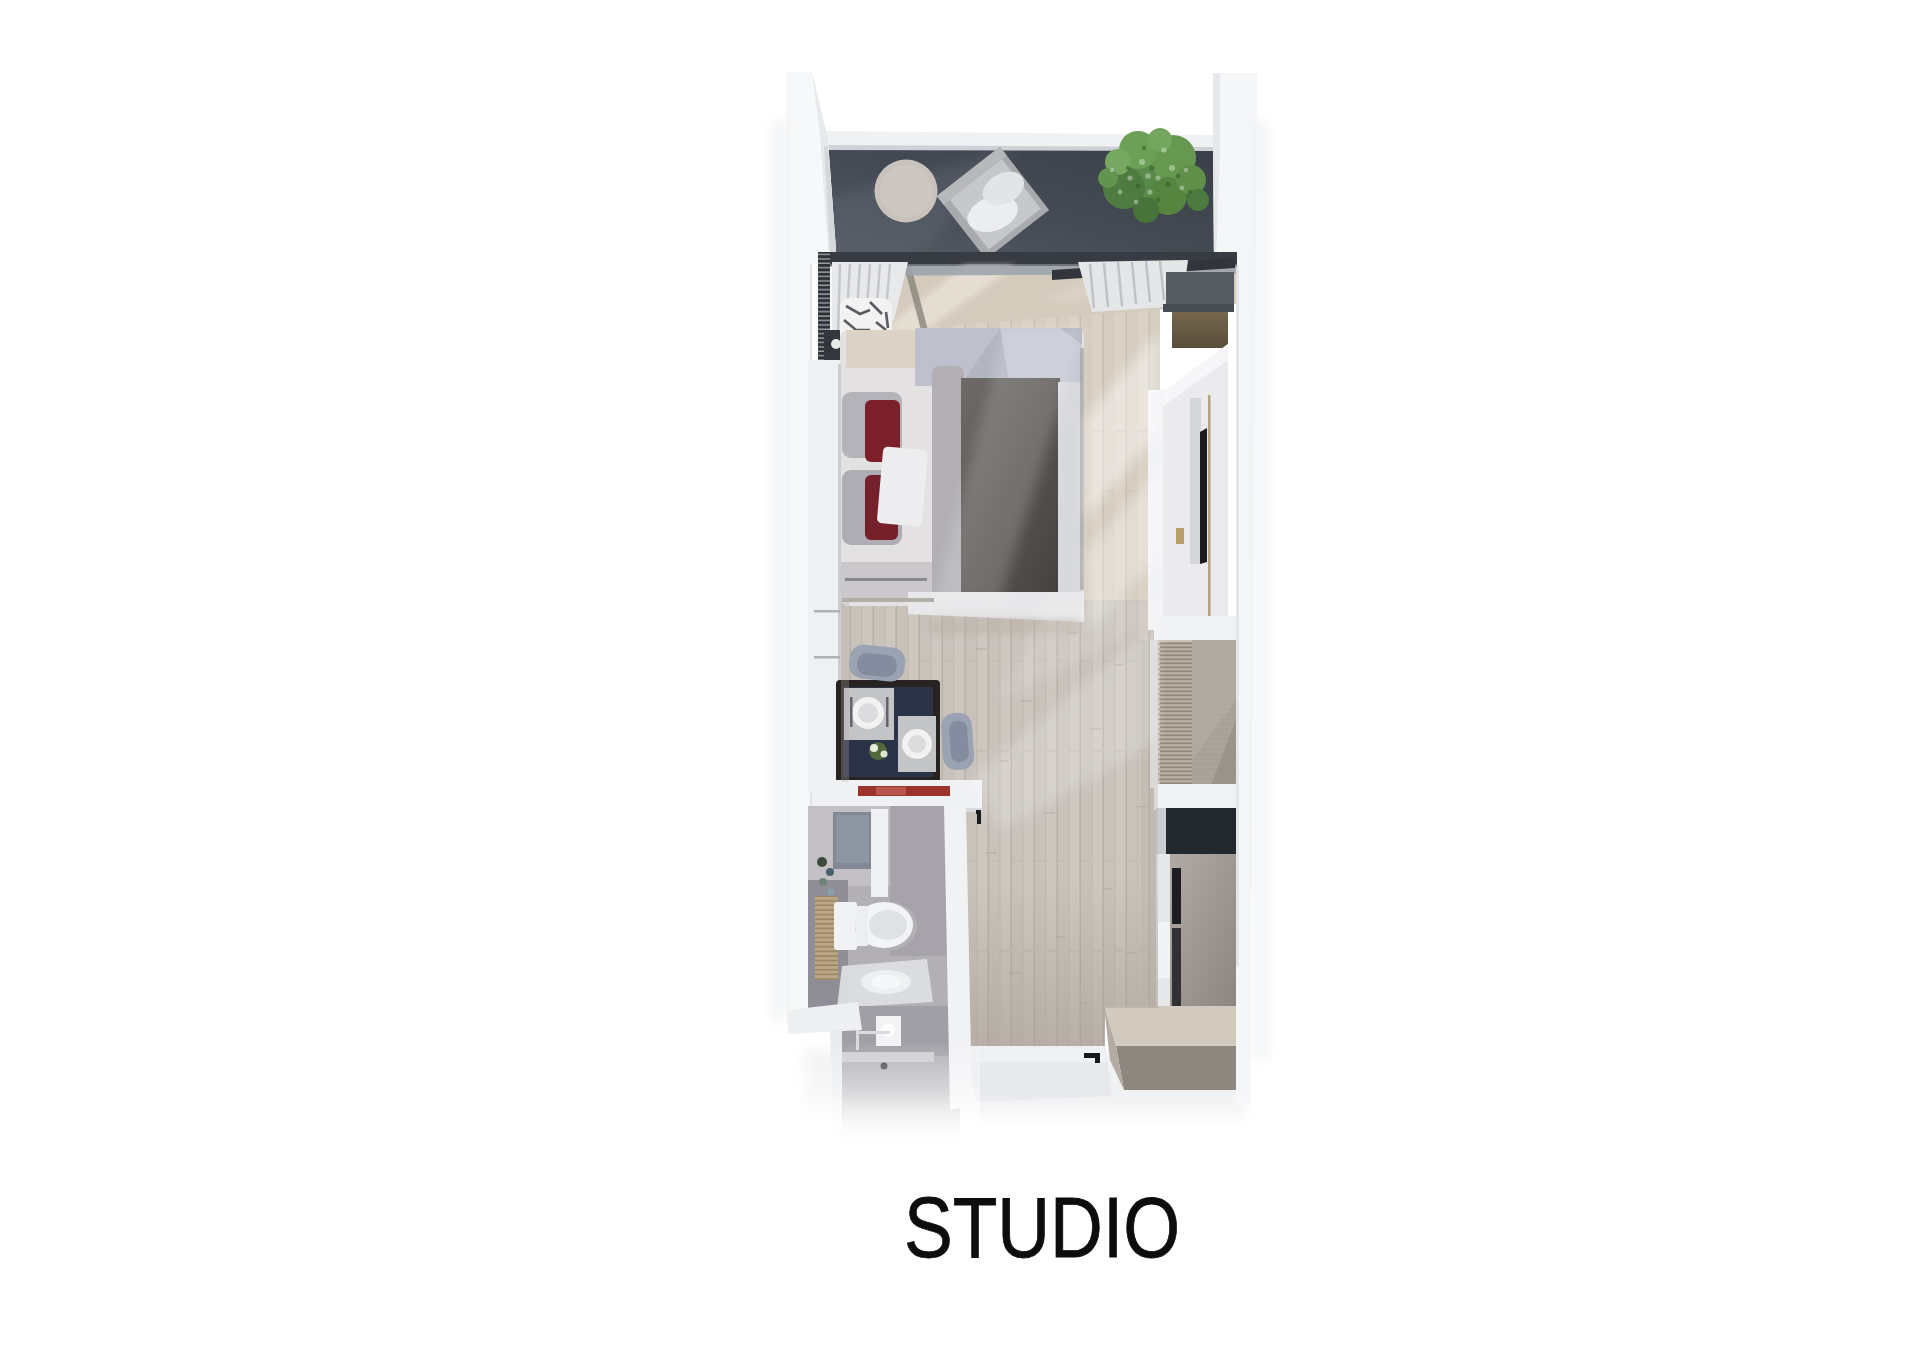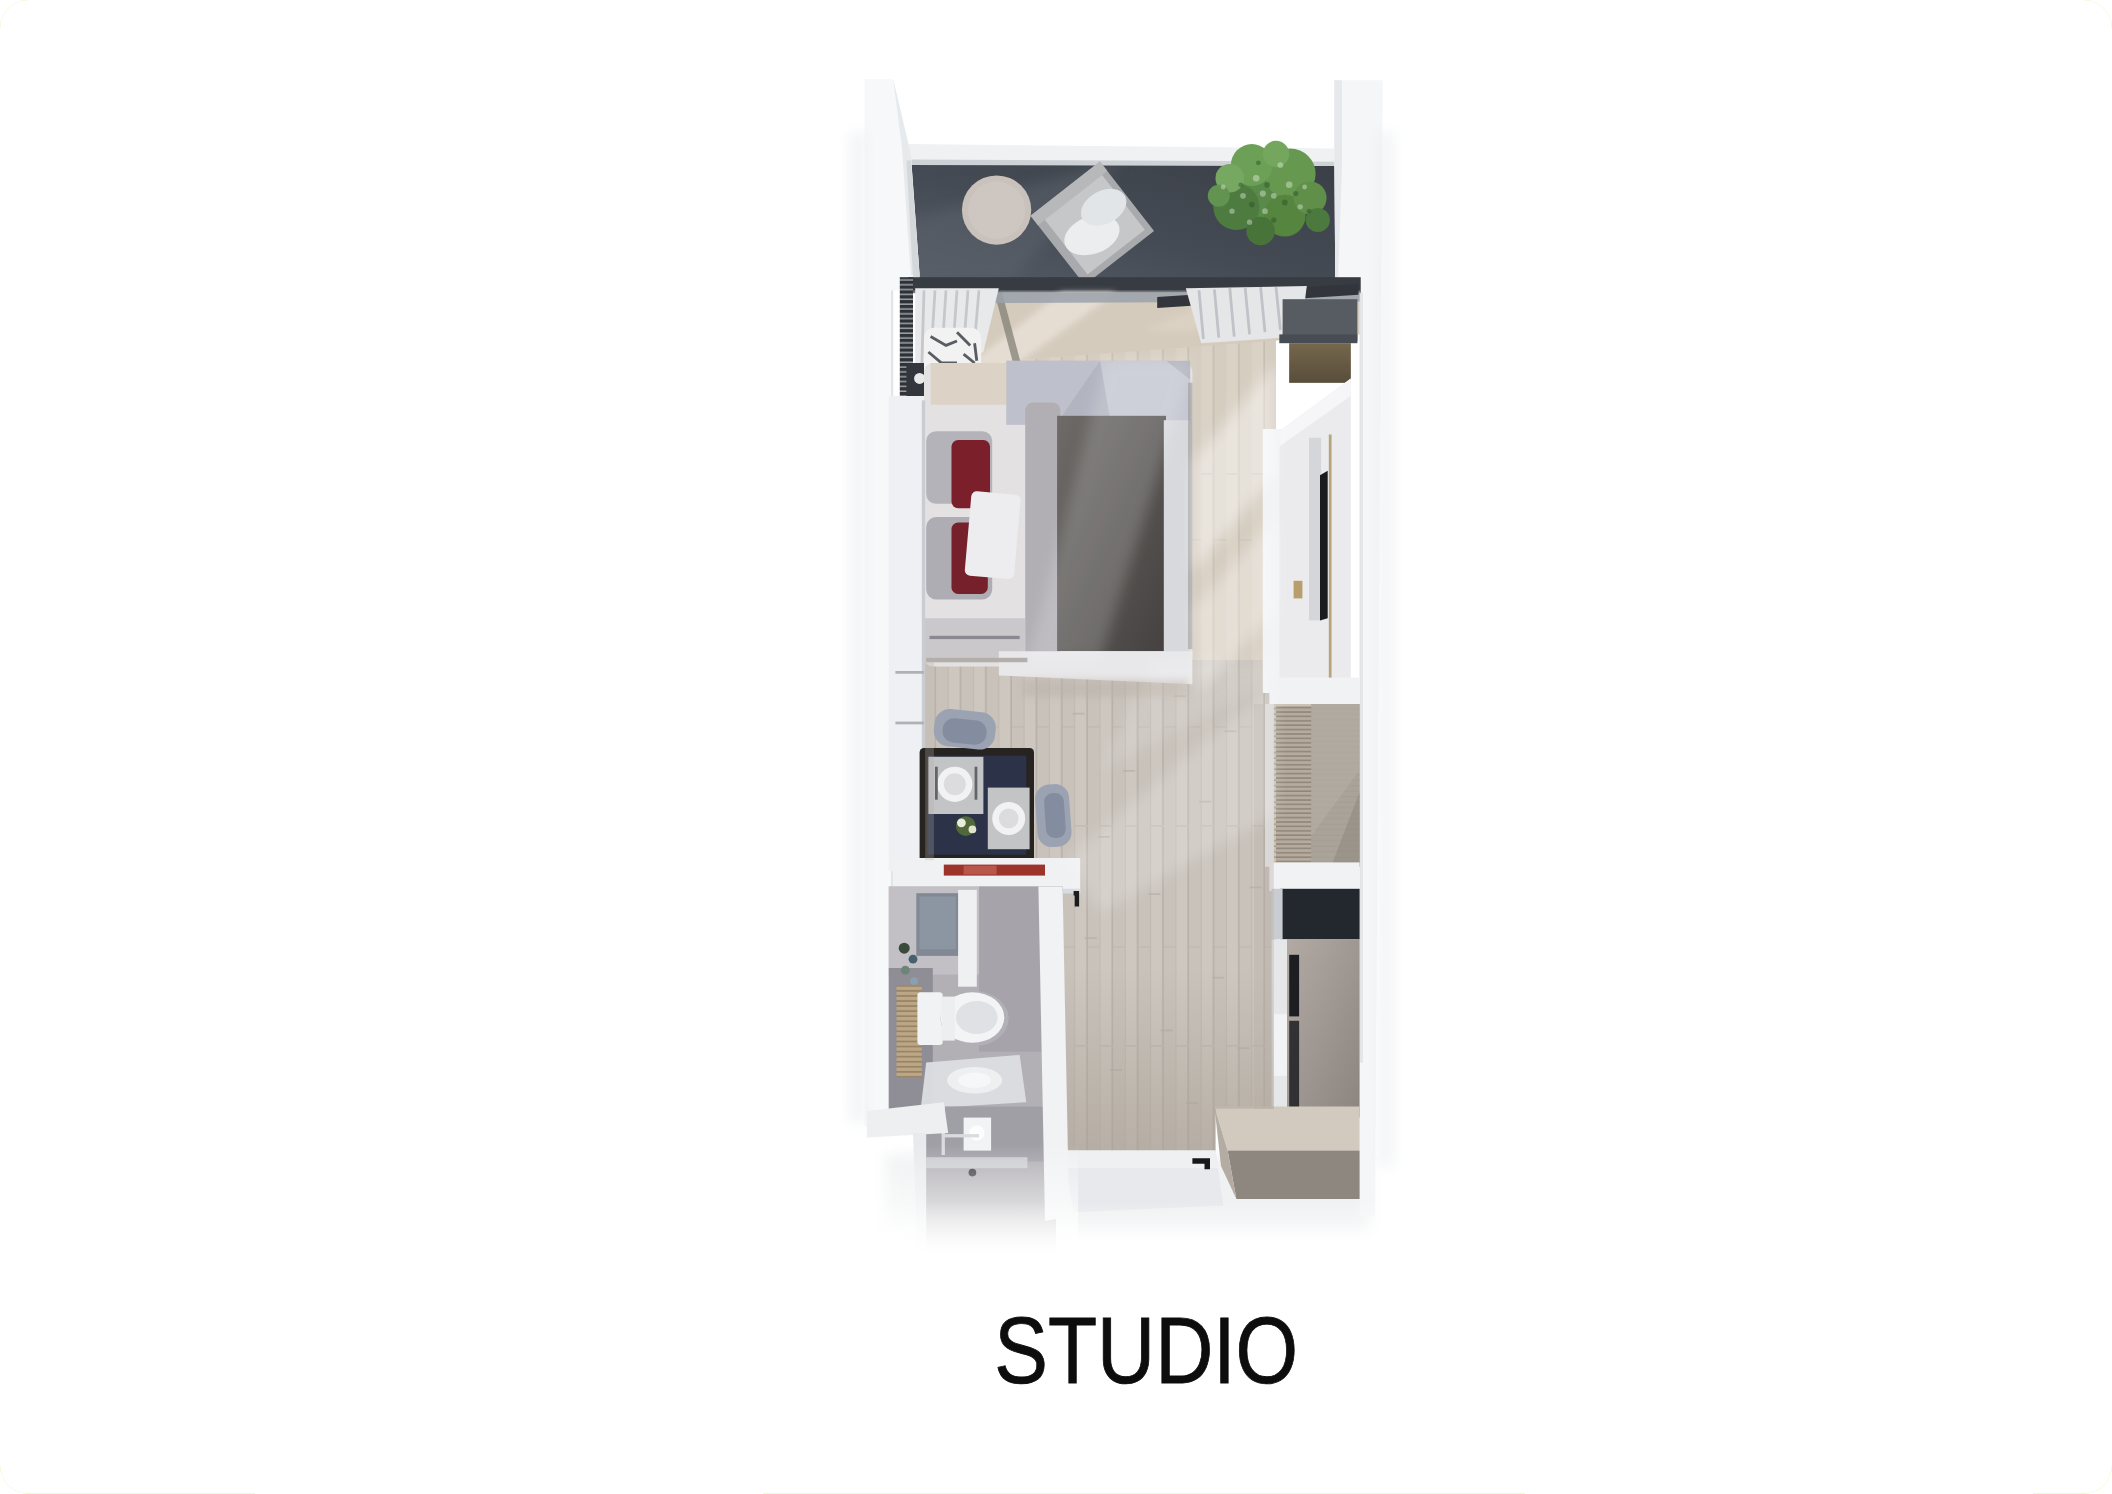--- a/index.html
+++ b/index.html
@@ -1,16 +1,16 @@
 <!DOCTYPE html>
 <html><head>
 <meta charset="utf-8">
 <style>
 html,body{margin:0;padding:0;background:#ffffff;}
-#page{position:relative;width:1920px;height:1358px;background:#bef264;overflow:hidden;font-family:"Liberation Sans", sans-serif;border-radius:26px;}
+#page{position:relative;width:1920px;height:1358px;background:#0369a1;overflow:hidden;font-family:"Liberation Sans", sans-serif;}
 </style>
 </head>
 <body>
 <div id="page">
 <svg width="1920" height="1358" viewBox="0 0 1920 1358" xmlns="http://www.w3.org/2000/svg">
 <defs>
 <linearGradient id="balc" x1="0" y1="1" x2="1" y2="0">
 <stop offset="0" stop-color="#565c66"></stop>
 <stop offset="0.45" stop-color="#454b54"></stop>
 <stop offset="1" stop-color="#3a3f47"></stop>

